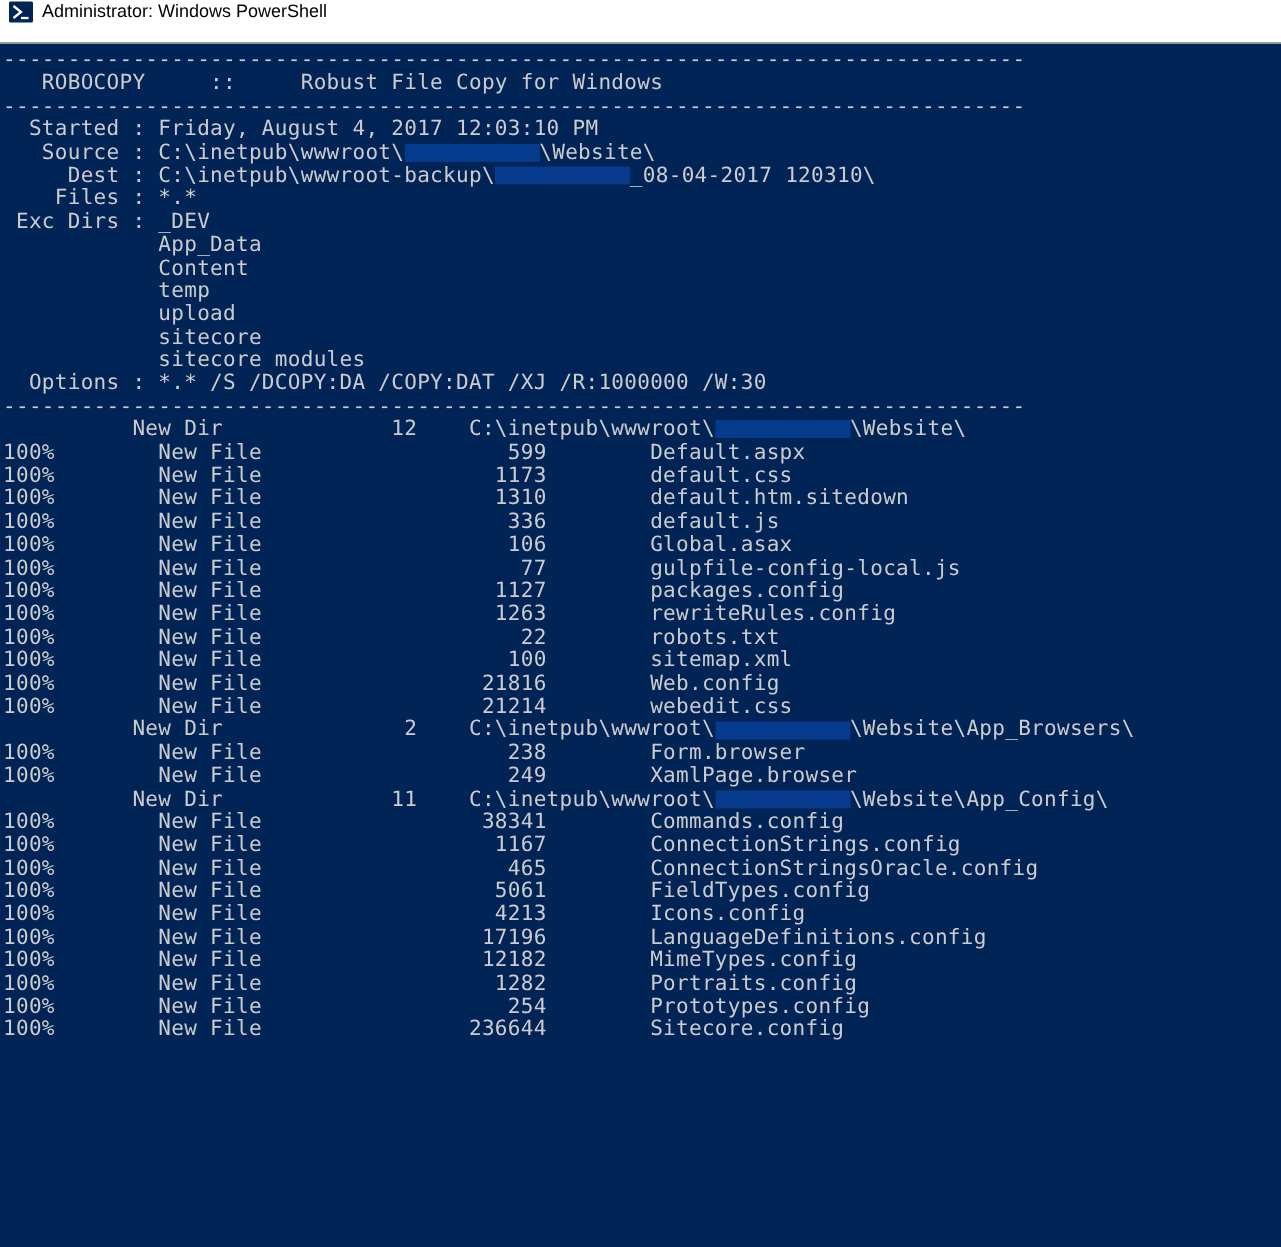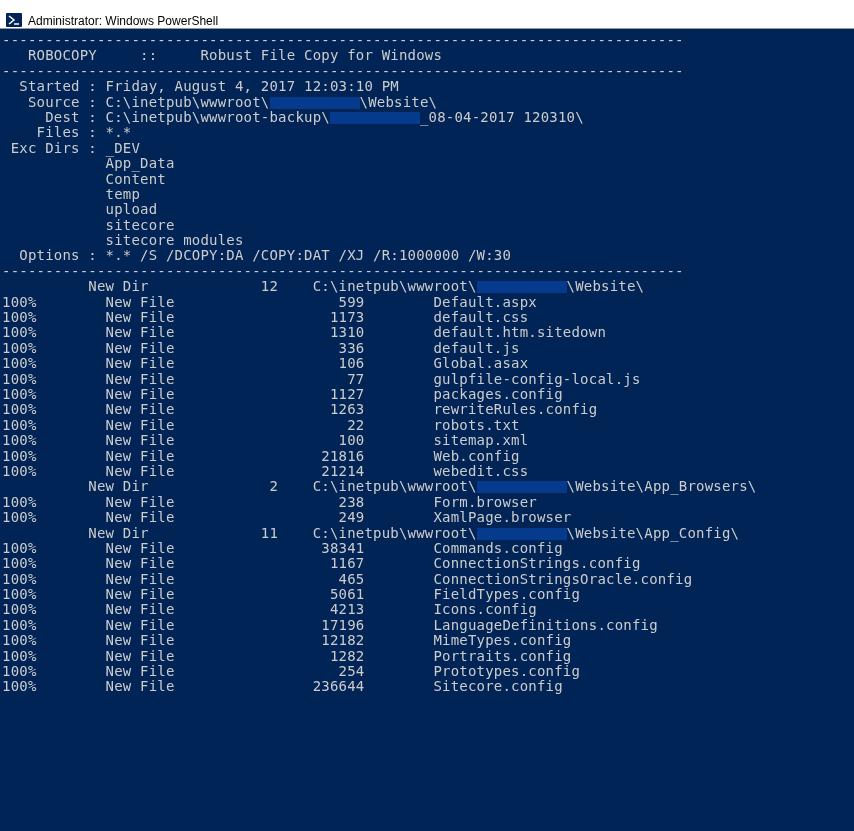--- a/index.html
+++ b/index.html
@@ -12,21 +12,21 @@
     width: 854px;
     height: 831px;
     overflow: hidden;
     box-sizing: border-box;
   }
   .titlebar {
     background: #ffffff;
     color: #000000;
     height: 28px;
     display: flex;
-    align-items: flex-end;
+    align-items: flex-start;
     padding: 0 6px;
     font-family: 'Segoe UI', Tahoma, sans-serif;
     font-size: 12px;
     border-bottom: 1px solid #999;
   }
   .titlebar .icon {
     width: 16px;
     height: 16px;
     margin-right: 6px;
     display: inline-flex;

